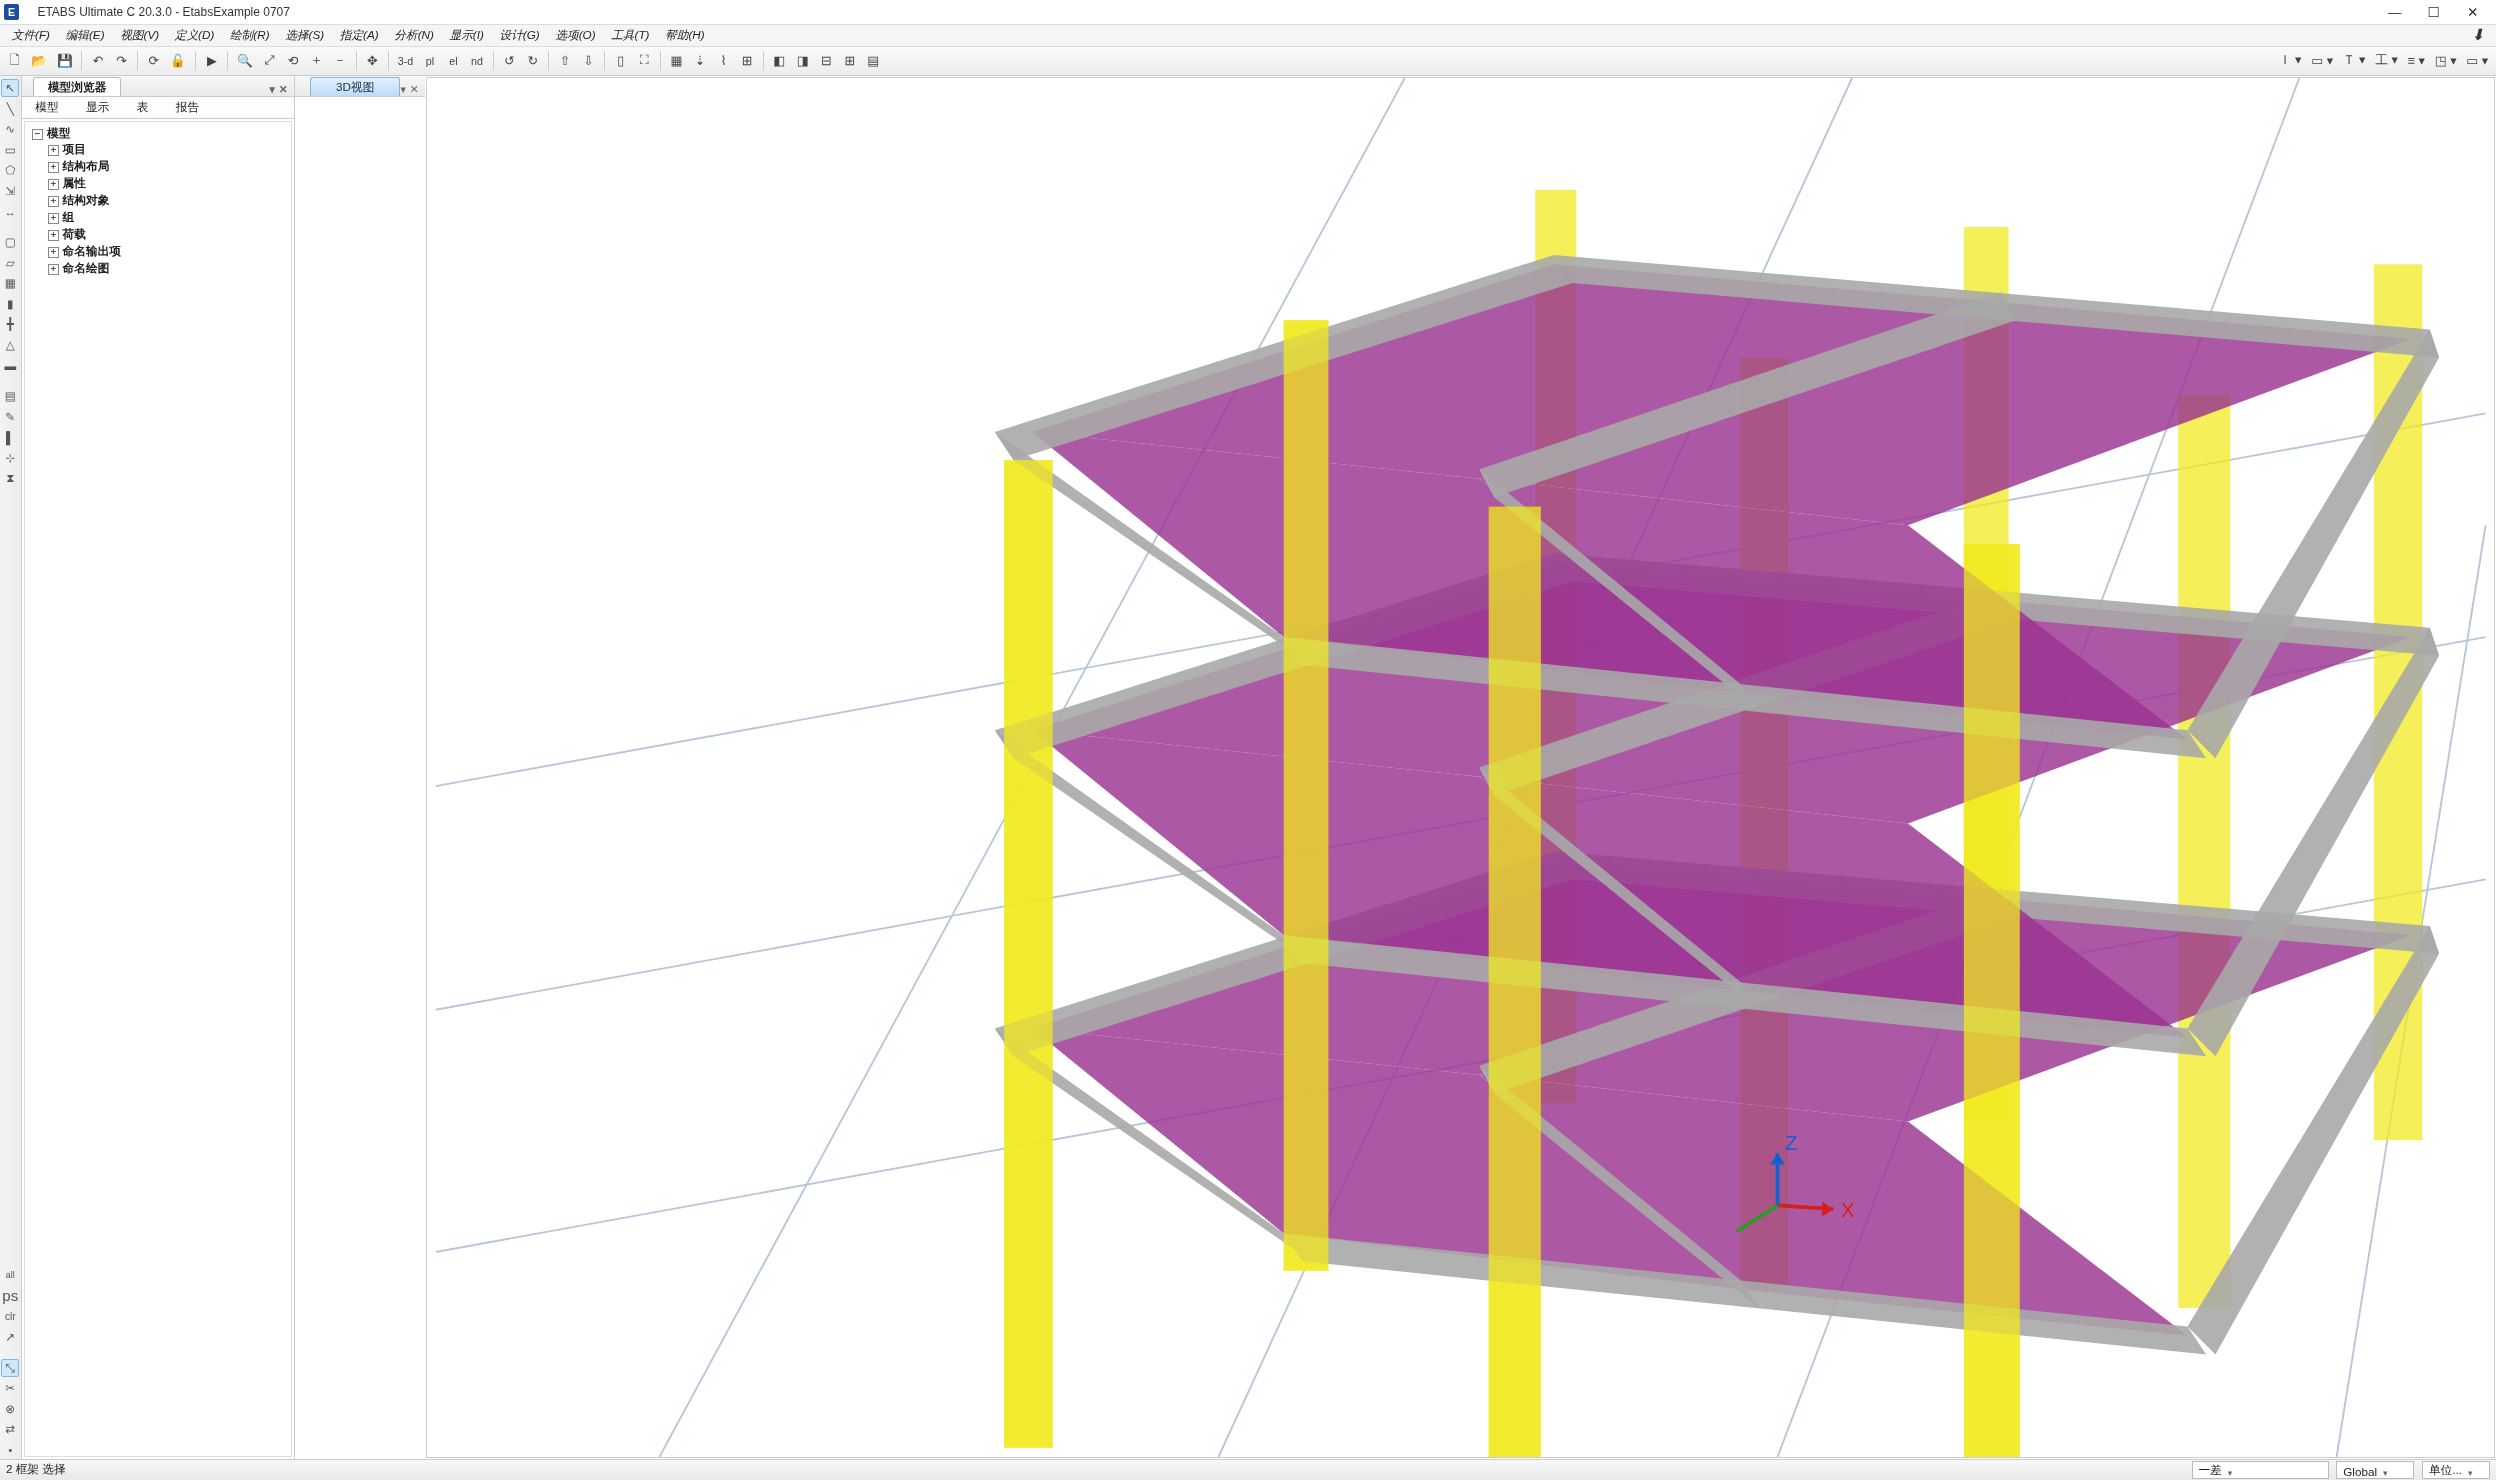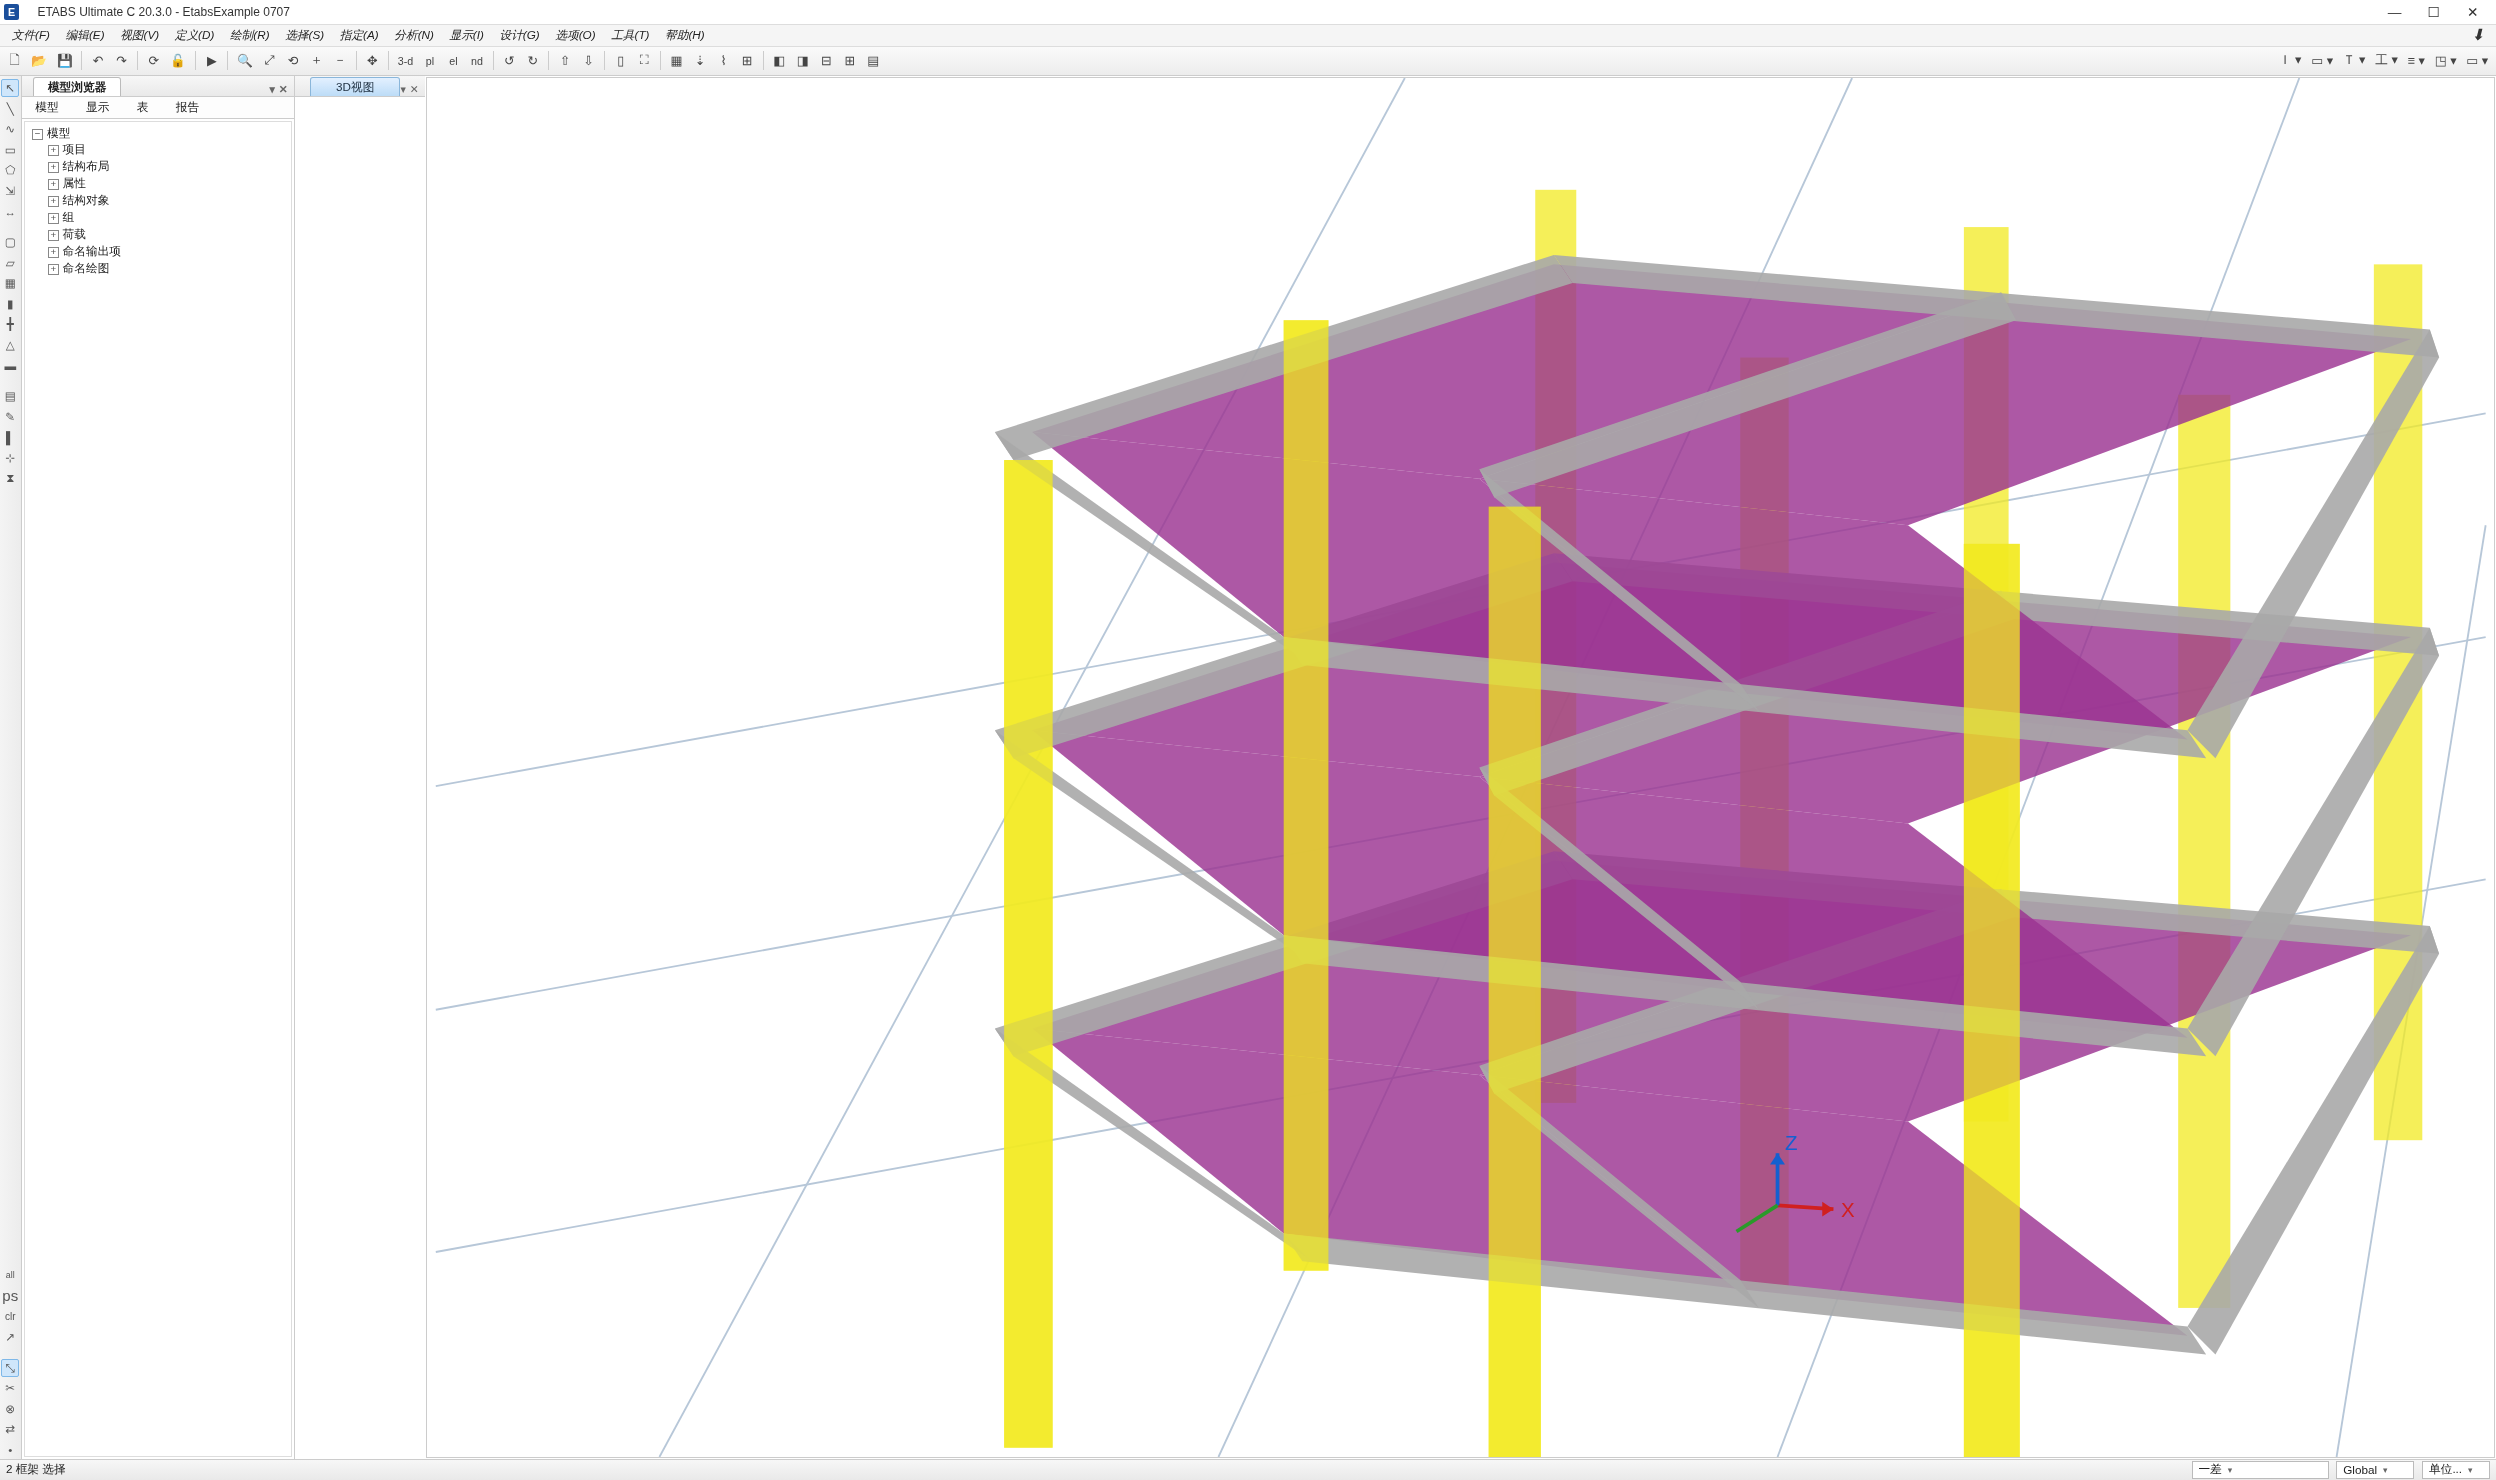--- a/index.html
+++ b/index.html
@@ -39,38 +39,38 @@
 .explorer .panel-tab-row .ptab { height:19.5px; padding:2px 13.7px 0 13.7px; font-size:11.7px; background:linear-gradient(#fefefe,#ececec); border:1px solid #bbb; border-bottom:none; border-radius:2.9px 2.9px 0 0; margin-left:11.7px; cursor:pointer;}
 .explorer .panel-tab-row .ptab.active { background:#fff; }
 .explorer .panel-tab-row .tabicons { margin-left:auto; display:flex; gap:3.9px; padding-right:5.9px; color:#666; font-size:10.7px;}
 .explorer .panel-tab-row .tabicons span { cursor:pointer; }
 
 .explorer .subtabs { height:21.5px; display:flex; align-items:center; border-bottom:1px solid #ccc; background:#fdfdfd; font-size:11.7px;}
 .explorer .subtabs .stab { padding:2.9px 13.7px; cursor:pointer;}
 
 .explorer .tree { flex:1; overflow:auto; padding:3.9px 5.9px; font-size:11.7px; border:1px solid #ddd; margin:2px;}
 .tree ul { list-style:none; padding-left:15.6px; }
-.tree > ul { padding-left:2px;}
+.tree > ul { padding-left:2px;font-weight:bold;}
 .tree li { padding:1px 0; white-space:nowrap; cursor:pointer;}
 .tree .toggle { display:inline-block; width:10.7px; height:10.7px; border:1px solid #888; text-align:center; line-height:8.8px; font-size:9.8px; margin-right:3.9px; background:#fff; color:#555;}
 
 
 .viewport-wrap { flex:1; display:flex; flex-direction:row; background:#fff; position:relative;}
 .viewport-tabs { height:21.5px; background:linear-gradient(#f7f7f7,#e9e9e9); border-bottom:1px solid #ccc; display:flex; align-items:flex-end;}
 .viewport-tabs .vptab { height:19.5px; padding:2px 25px 0 25px; font-size:11.7px; background:linear-gradient(#e3f0ff,#bcdcf7); border:1px solid #8ab6da; border-bottom:none; border-radius:2.9px 2.9px 0 0; margin-left:15.6px; cursor:pointer; color:#234;}
 .viewport-tabs .righticons { margin-left:auto; display:flex; gap:3.9px; padding-right:5.9px; color:#666; font-size:10.7px;}
 .viewport-tabs .righticons span { cursor:pointer; }
 
 .viewport { flex:1; position:relative; background:#fff; overflow:hidden; border:1px solid #ccc; margin:1px;}
 .viewport svg { width:100%; height:100%; display:block; }
 
 
 .statusbar { height:21.5px; background:linear-gradient(#f7f7f7,#e9e9e9); border-top:1px solid #ccc; display:flex; align-items:center; font-size:11.7px; padding:0 5.9px; gap:7.8px;}
 .statusbar .spacer { flex:1; }
-.statusbar .field { border:1px solid #bbb; background:#fff; height:18px; display:flex; align-items:center; padding:0 5.9px; cursor:pointer;}
+.statusbar .field { border:1px solid #bbb; background:#fff; height:18px; display:flex; align-items:flex-end; padding:0 5.9px; cursor:pointer;}
 .statusbar .field .dd { margin-left:5.9px; font-size:8.8px; color:#666;}
 
 .slab { fill:#9b3391; fill-opacity:0.82; }
 .beam { fill:#a8a8a8; fill-opacity:0.9; }
 .col  { fill:#f2ea22; fill-opacity:0.75; }
 .grid { stroke:#b7c7d8; stroke-width:1; }
 </style>
 </head>
 <body>
 

